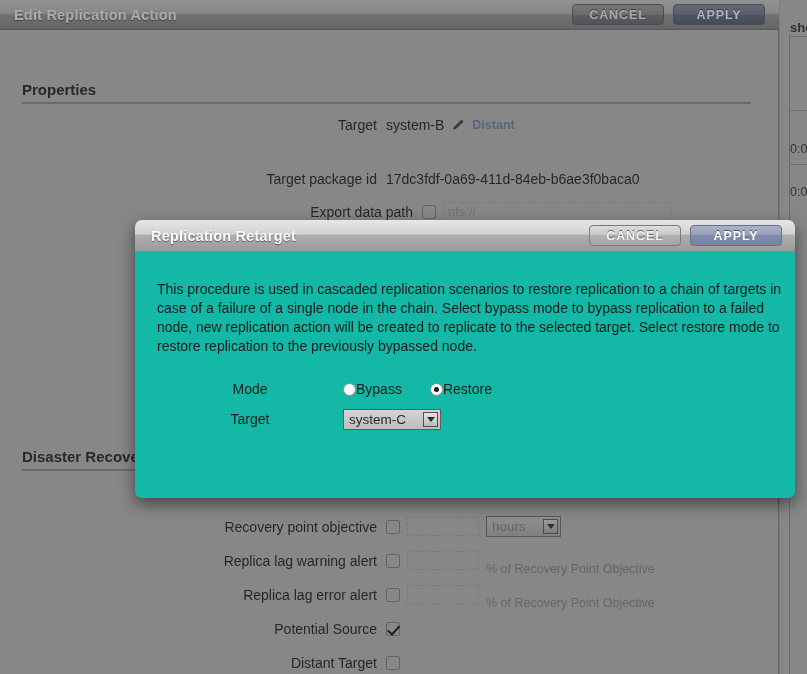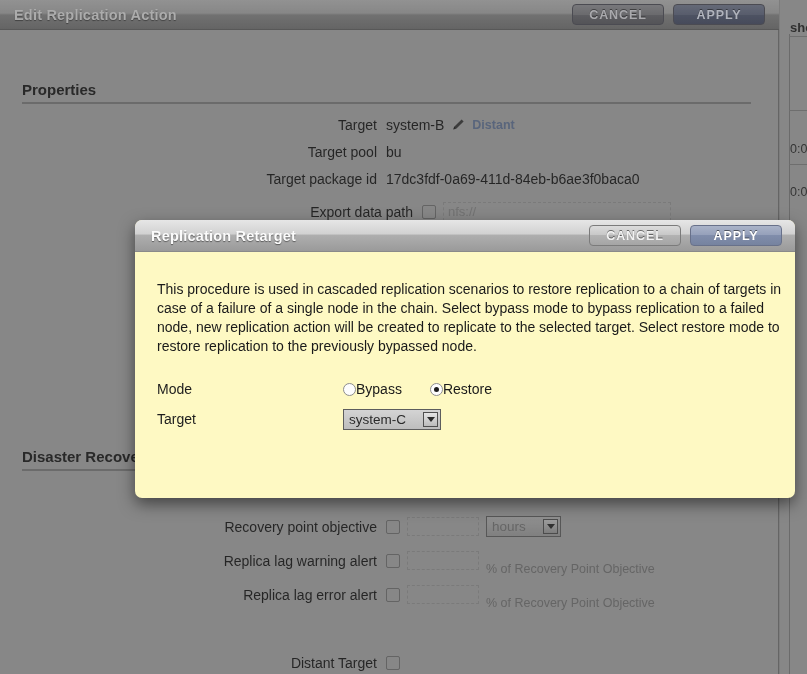--- a/index.html
+++ b/index.html
@@ -140,21 +140,21 @@
   
   .dimmer {
     position: absolute; left: 0; top: 0; width: 807px; height: 674px;
     background: rgba(70,70,70,.22);
     pointer-events: none;
   }
 
   
   .modal {
     position: absolute; left: 135px; top: 220px; width: 660px; height: 278px;
-    background: #fef9c3;
+    background: #14b8a6;
     border-radius: 7px;
     box-shadow: 0 6px 16px rgba(0,0,0,.5);
     overflow: hidden;
   }
   .modal-titlebar {
     height: 32px; width: 100%;
     background: linear-gradient(to bottom, #e6e6e6 0%, #d2d2d2 44%, #aeaeae 50%, #9a9a9a 100%);
     border-bottom: 1px solid #8a8a8a;
     display: flex; align-items: center;
   }
@@ -166,21 +166,21 @@
   .modal-btns { margin-left: auto; margin-right: 13px; display: flex; gap: 9px; }
 
   .modal-body { padding: 28px 22px 0 22px; }
   .modal-text {
     font-size: 14px; line-height: 19px; color: #1a1a1a;
     width: 640px;
   }
 
   .mrow { display: flex; align-items: center; height: 30px; }
   .mrow .mlabel {
-    width: 186px; text-align: left; 
+    width: 186px; text-align: center; 
     font-size: 14px; color: #1d1d1d;
   }
   .radio-wrap { display: flex; align-items: center; margin-right: 28px; cursor: pointer; }
   .radio {
     width: 13px; height: 13px; border-radius: 50%;
     border: 1px solid #8d8d8d; background: #fdfdfd;
     position: relative; flex: 0 0 13px;
   }
   .radio.on::after {
     content: ""; position: absolute; left: 3px; top: 3px;
@@ -220,24 +220,20 @@
           <span class="pencil">
             <svg width="14" height="14" viewBox="0 0 14 14">
               <path d="M10.6 1.4 L12.6 3.4 L5.2 10.8 L2.4 11.6 L3.2 8.8 Z" fill="#3a3a3a"></path>
               <path d="M2.4 11.6 L3.2 8.8 L4.4 10.0 Z" fill="#1e1e1e"></path>
             </svg>
           </span>
           <span class="link">Distant</span>
         </div>
       </div>
 
-      <div class="frow" style="top:107px;">
-        <div class="flabel">Target pool</div>
-        <div class="fvalue">bu</div>
-      </div>
 
       <div class="frow" style="top:134px;">
         <div class="flabel">Target package id</div>
         <div class="fvalue">17dc3fdf-0a69-411d-84eb-b6ae3f0baca0</div>
       </div>
 
       <div class="frow" style="top:167px;margin-left:36px;">
         <div class="flabel">Export data path</div>
         <div class="fvalue">
           <span class="cb"></span>
@@ -272,20 +268,26 @@
 
       <div class="frow" style="top:550px;">
         <div class="flabel">Replica lag error alert</div>
         <div class="fvalue">
           <span class="cb"></span>
           <span class="txtin short"></span>
           <span class="hint">% of Recovery Point Objective</span>
         </div>
       </div>
 
+      <div class="frow" style="top:584px;">
+        <div class="flabel">Potential Source</div>
+        <div class="fvalue">
+          <span class="cb checked"></span>
+        </div>
+      </div>
 
       <div class="frow" style="top:618px;">
         <div class="flabel">Distant Target</div>
         <div class="fvalue">
           <span class="cb"></span>
         </div>
       </div>
 
     </div>
   </div>

